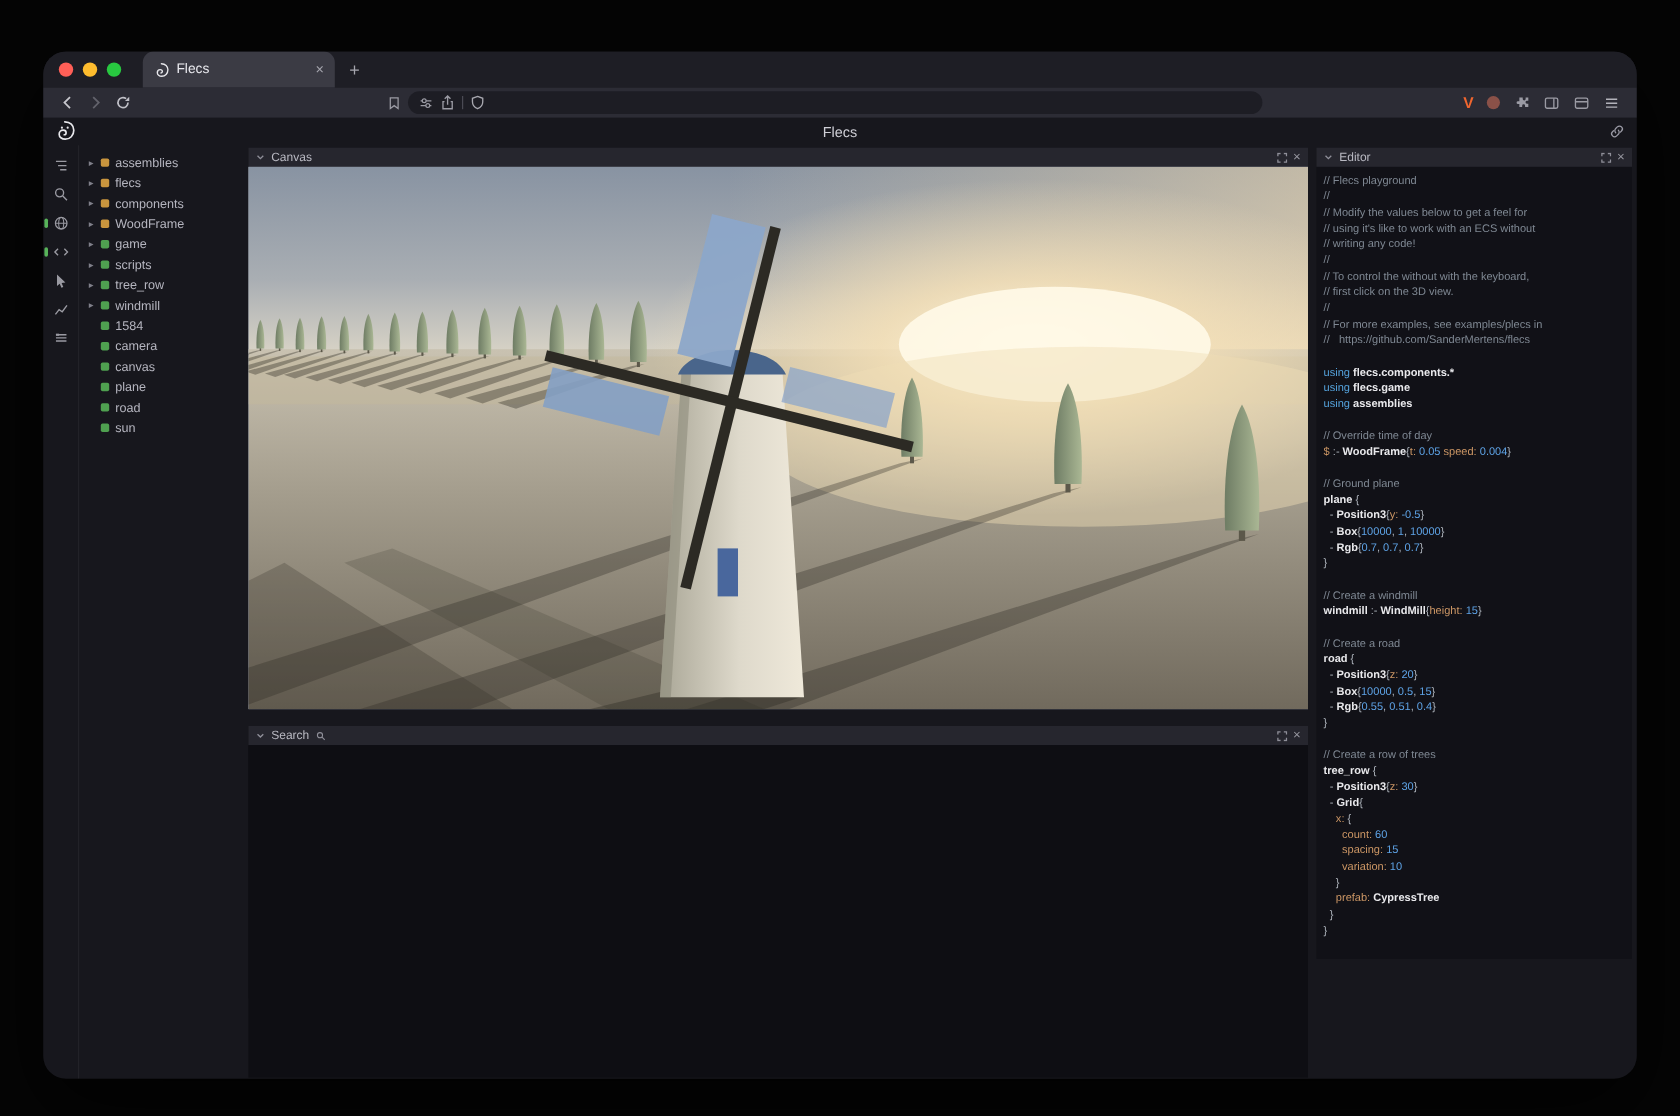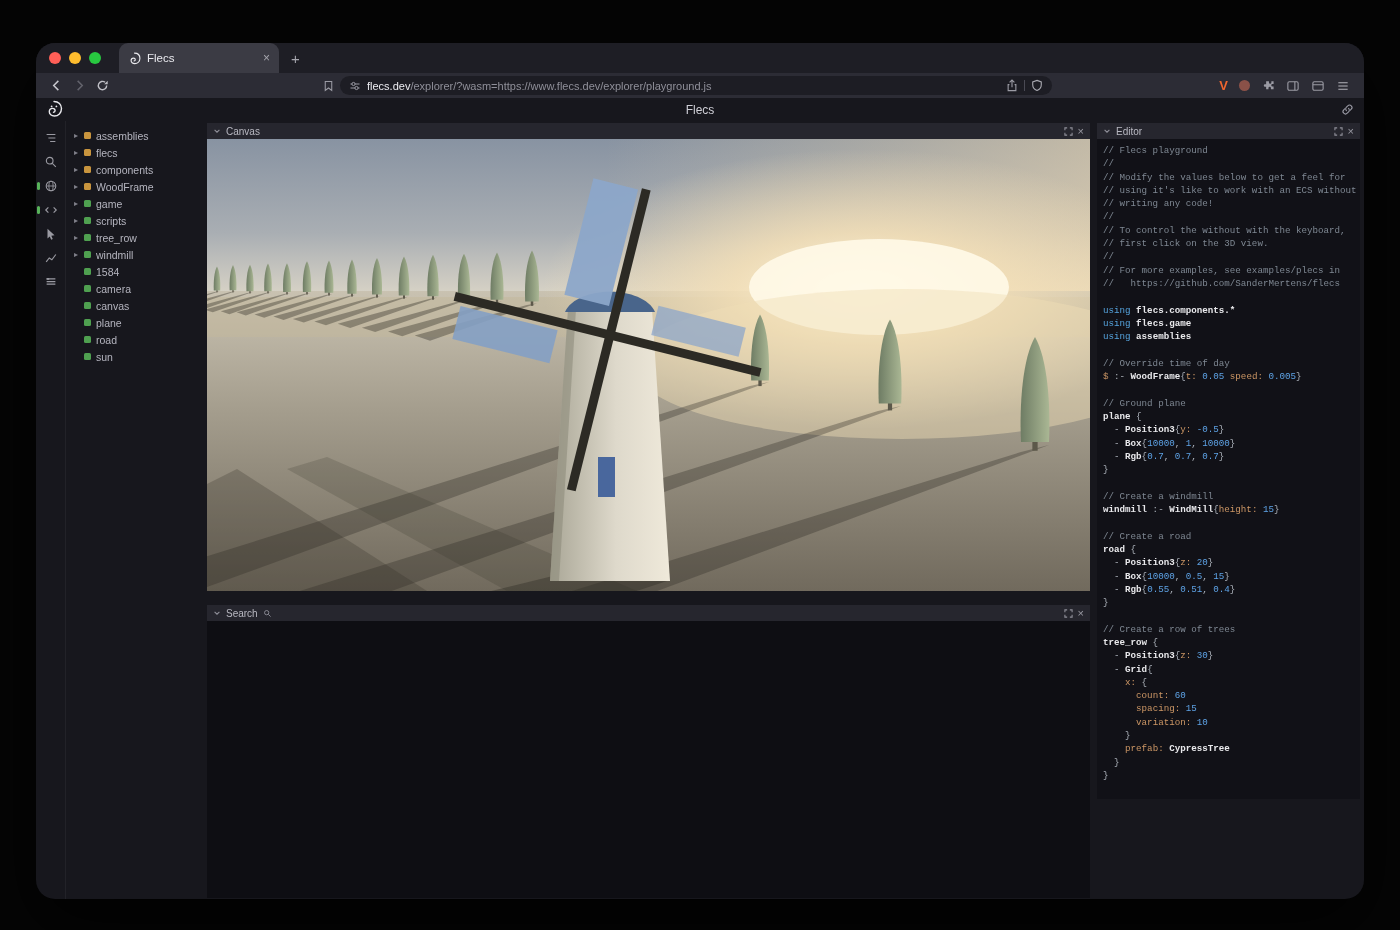--- a/index.html
+++ b/index.html
@@ -76,21 +76,21 @@
   .editor-panel { left:1061px; top:2px; width:263px; height:676px; }
   .phead { height:16px; background:#26262e; display:flex; align-items:center; padding:0 6px; gap:5px; }
   .phead-title { font-size:10px; color:#b9b9c2; }
   .spacer { flex:1; }
   .ph-icon { display:flex; align-items:center; }
   .ph-close { color:#9a9aa3; font-size:11px; line-height:1; }
   .scene { display:block; width:883px; height:452px; background:#9aa2ae; }
   .search-content { height:277px; background:#0e0e13; }
   
   .code {
-    padding:5px 0 0 6px; font-family:Liberation Mono, monospace;
+    padding:5px 0 0 6px; font-family:Liberation Sans, sans-serif;
     font-size:9.2px; line-height:13.3px; overflow:hidden; height:660px;
   }
   .cl { white-space:pre; }
   .tk-cm  { color:#7f8893; }
   .tk-kw  { color:#55a3dd; }
   .tk-id  { color:#e9e9ec; font-weight:bold; }
   .tk-num { color:#5ea3e6; }
   .tk-mem { color:#cd9765; }
   .tk-pl  { color:#aeb4bc; }
 </style>
@@ -137,21 +137,20 @@
       <svg width="13" height="14" viewBox="0 0 16 16">
           <path d="M4 2.5h8v11l-4-3-4 3z" fill="none" stroke="#9b9ba4" stroke-width="1.3"></path>
         </svg>
     </div>
     <div class="urlfield">
       <svg width="12" height="12" viewBox="0 0 12 12">
         <path d="M1.5 4h9M1.5 8h9" stroke="#9b9ba4" stroke-width="1"></path>
         <circle cx="4.5" cy="4" r="1.6" fill="#1d1d24" stroke="#9b9ba4" stroke-width="1"></circle>
         <circle cx="7.5" cy="8" r="1.6" fill="#1d1d24" stroke="#9b9ba4" stroke-width="1"></circle>
       </svg>
-      <span class="url-text"><span class="url-host">flecs.dev</span><span class="url-rest">/explorer/?wasm=https://www.flecs.dev/explorer/playground.js</span></span>
       <svg width="12" height="13" viewBox="0 0 14 15">
         <path d="M7 9.5 V1.5 M4.2 3.8 L7 1 L9.8 3.8" fill="none" stroke="#9b9ba4" stroke-width="1.3"></path>
         <path d="M4 6.5 H2.5 V13.5 H11.5 V6.5 H10" fill="none" stroke="#9b9ba4" stroke-width="1.3"></path>
       </svg>
       <div class="url-sep"></div>
       <svg width="12" height="13" viewBox="0 0 14 15">
         <path d="M7 1.5 l5 1.8 v3.4 c0 3.3-2.1 5.6-5 6.7 -2.9-1.1-5-3.4-5-6.7 V3.3 z" fill="none" stroke="#a8a8b0" stroke-width="1.3"></path>
       </svg>
     </div>
     <div class="tb-right">
@@ -469,21 +468,21 @@
             <div class="cl"><span class="tk-cm">// first click on the 3D view.</span></div>
             <div class="cl"><span class="tk-cm">//</span></div>
             <div class="cl"><span class="tk-cm">// For more examples, see examples/plecs in</span></div>
             <div class="cl"><span class="tk-cm">//   https://github.com/SanderMertens/flecs</span></div>
             <div class="cl">&nbsp;</div>
             <div class="cl"><span class="tk-kw">using </span><span class="tk-id">flecs.components.*</span></div>
             <div class="cl"><span class="tk-kw">using </span><span class="tk-id">flecs.game</span></div>
             <div class="cl"><span class="tk-kw">using </span><span class="tk-id">assemblies</span></div>
             <div class="cl">&nbsp;</div>
             <div class="cl"><span class="tk-cm">// Override time of day</span></div>
-            <div class="cl"><span class="tk-mem">$</span><span class="tk-pl"> :- </span><span class="tk-id">WoodFrame</span><span class="tk-pl">{</span><span class="tk-mem">t:</span><span class="tk-pl"> </span><span class="tk-num">0.05</span><span class="tk-pl"> </span><span class="tk-mem">speed:</span><span class="tk-pl"> </span><span class="tk-num">0.005</span><span class="tk-pl">}</span></div>
+            <div class="cl"><span class="tk-mem">$</span><span class="tk-pl"> :- </span><span class="tk-id">WoodFrame</span><span class="tk-pl">{</span><span class="tk-mem">t:</span><span class="tk-pl"> </span><span class="tk-num">0.05</span><span class="tk-pl"> </span><span class="tk-mem">speed:</span><span class="tk-pl"> </span><span class="tk-num">0.004</span><span class="tk-pl">}</span></div>
             <div class="cl">&nbsp;</div>
             <div class="cl"><span class="tk-cm">// Ground plane</span></div>
             <div class="cl"><span class="tk-id">plane</span><span class="tk-pl"> {</span></div>
             <div class="cl"><span class="tk-pl">  - </span><span class="tk-id">Position3</span><span class="tk-pl">{</span><span class="tk-mem">y:</span><span class="tk-pl"> </span><span class="tk-num">-0.5</span><span class="tk-pl">}</span></div>
             <div class="cl"><span class="tk-pl">  - </span><span class="tk-id">Box</span><span class="tk-pl">{</span><span class="tk-num">10000</span><span class="tk-pl">, </span><span class="tk-num">1</span><span class="tk-pl">, </span><span class="tk-num">10000</span><span class="tk-pl">}</span></div>
             <div class="cl"><span class="tk-pl">  - </span><span class="tk-id">Rgb</span><span class="tk-pl">{</span><span class="tk-num">0.7</span><span class="tk-pl">, </span><span class="tk-num">0.7</span><span class="tk-pl">, </span><span class="tk-num">0.7</span><span class="tk-pl">}</span></div>
             <div class="cl"><span class="tk-pl">}</span></div>
             <div class="cl">&nbsp;</div>
             <div class="cl"><span class="tk-cm">// Create a windmill</span></div>
             <div class="cl"><span class="tk-id">windmill</span><span class="tk-pl"> :- </span><span class="tk-id">WindMill</span><span class="tk-pl">{</span><span class="tk-mem">height:</span><span class="tk-pl"> </span><span class="tk-num">15</span><span class="tk-pl">}</span></div>

